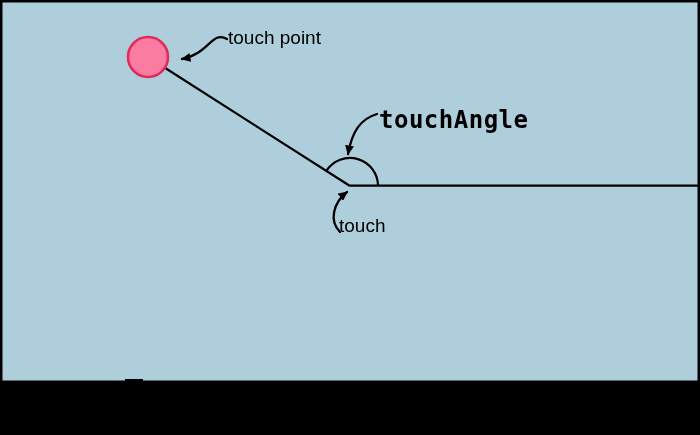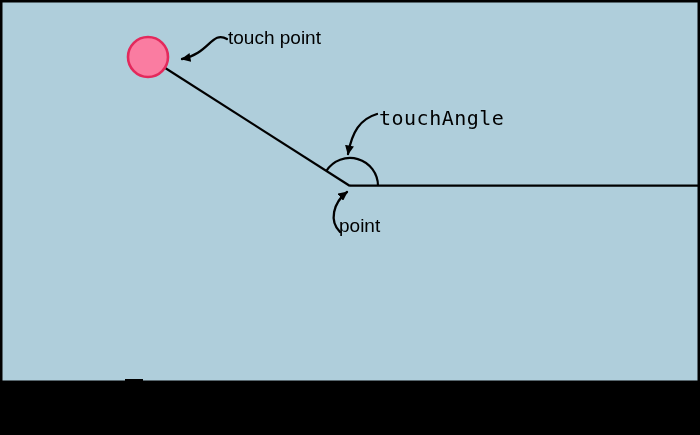--- a/index.html
+++ b/index.html
@@ -27,22 +27,22 @@
     white-space: nowrap;
     line-height: 1.1;
     user-select: none;
   }
   .label.sans {
     font-family: "Liberation Sans", "DejaVu Sans", sans-serif;
     font-size: 19px;
   }
   .label.mono {
     font-family: "DejaVu Sans Mono", "Liberation Mono", monospace;
-    font-size: 20px;
-    font-weight: 400;
+    font-size: 24px;
+    font-weight: 700;
     letter-spacing: 0.5px;
   }
   .label-touch-point { left: 228px; top: 28px; }
   .label-touch-angle { left: 379px; top: 107px; }
   .label-center      { left: 339px; top: 216px; }
 </style>
 </head>
 <body>
 
 <div class="stage">
@@ -70,17 +70,17 @@
 
     <path d="M 377 114 C 360 119, 352 132, 348 154" fill="none" stroke-width="2.3" stroke-linecap="round" marker-end="url(#arrowhead)" stroke="#000000"></path>
 
     <path d="M 340 232 C 329 221, 333 203, 347 192" fill="none" stroke-width="2.3" stroke-linecap="round" marker-end="url(#arrowhead)" stroke="#000000"></path>
   </svg>
 
   <span class="label sans label-touch-point">touch point</span>
 
   <span class="label mono label-touch-angle">touchAngle</span>
 
-  <span class="label sans label-center">point</span>
+  <span class="label sans label-center">touch</span>
 
   <div style="position: absolute; left: 0px; top: 382px; width: 700px; height: 53px; background: rgb(0, 0, 0);"></div>
 
 </div>
 
 </body></html>

